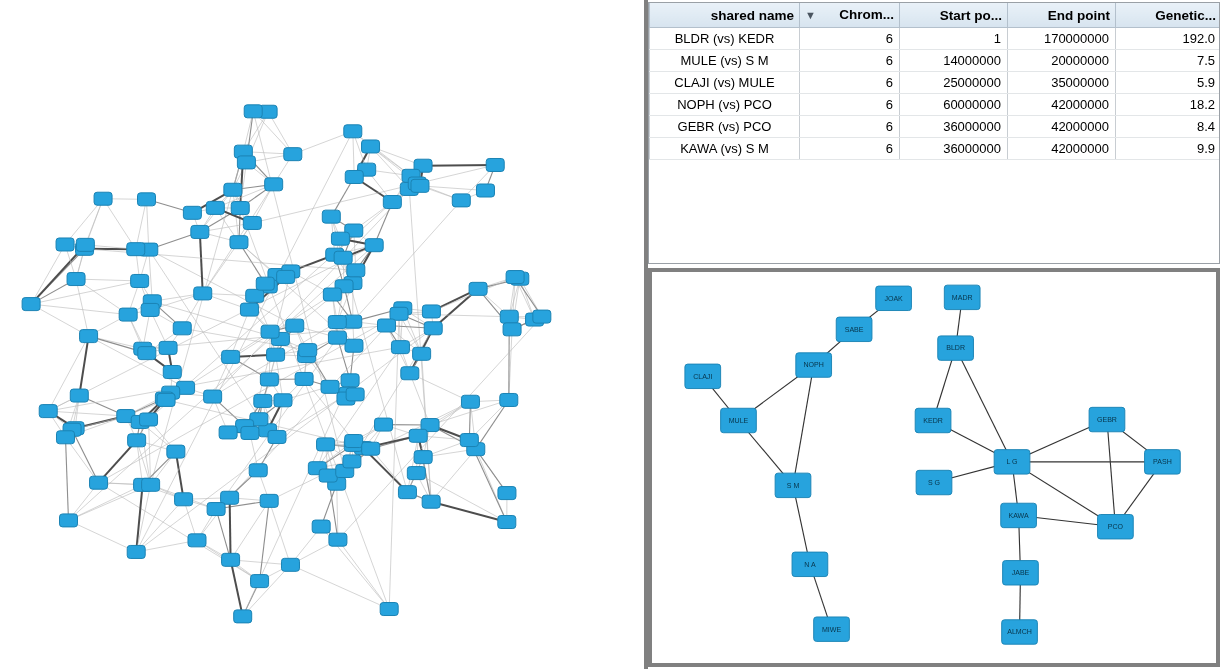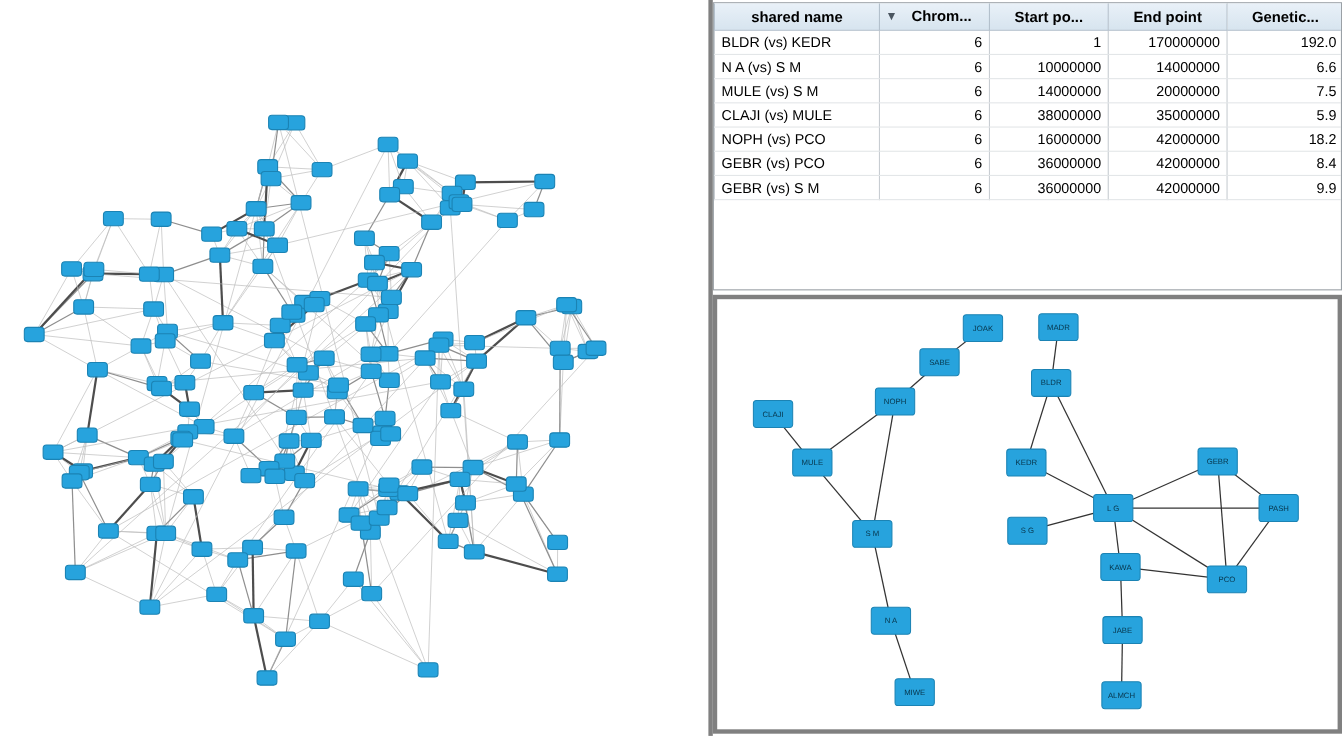--- a/index.html
+++ b/index.html
@@ -48,42 +48,42 @@
     table-layout: fixed;
   }
   table.data-table th {
     background: linear-gradient(to bottom, #e9f1f8 0%, #d7e4ef 100%);
     border: 1px solid #b3c0cc;
     border-top: none;
     font-weight: bold;
     font-size: 13.5px;
     height: 22px;
     padding: 1px 5px;
-    text-align: center;
+    text-align: right;
     white-space: nowrap;
     overflow: hidden;
   }
   table.data-table th .filter-ico {
     float: left;
     color: #4a5560;
     font-size: 11px;
     margin-right: 2px;
     line-height: 16px;
   }
   table.data-table td {
     border-left: 1px solid #c8cdd2;
     border-right: 1px solid #c8cdd2;
     border-bottom: 1px solid #e3e6e8;
     height: 21px;
     padding: 0 6px;
     white-space: nowrap;
     overflow: hidden;
     font-size: 13px;
   }
-  td.col-name { text-align: left; }
+  td.col-name { text-align: center; }
   td.col-num  { text-align: right; }
 
   
   col.c0 { width: 150px; }
   col.c1 { width: 100px; }
   col.c2 { width: 108px; }
   col.c3 { width: 108px; }
   col.c4 { width: 106px; }
 
   
@@ -1354,56 +1354,49 @@
       </thead>
       <tbody id="table-body">
           <tr>
             <td class="col-name">BLDR (vs) KEDR</td>
             <td class="col-num">6</td>
             <td class="col-num">1</td>
             <td class="col-num">170000000</td>
             <td class="col-num">192.0</td>
           </tr>
           <tr>
-            <td class="col-name">N A (vs) S M</td>
-            <td class="col-num">6</td>
-            <td class="col-num">10000000</td>
-            <td class="col-num">14000000</td>
-            <td class="col-num">6.6</td>
-          </tr>
-          <tr>
             <td class="col-name">MULE (vs) S M</td>
             <td class="col-num">6</td>
             <td class="col-num">14000000</td>
             <td class="col-num">20000000</td>
             <td class="col-num">7.5</td>
           </tr>
           <tr>
             <td class="col-name">CLAJI (vs) MULE</td>
             <td class="col-num">6</td>
-            <td class="col-num">38000000</td>
+            <td class="col-num">25000000</td>
             <td class="col-num">35000000</td>
             <td class="col-num">5.9</td>
           </tr>
           <tr>
             <td class="col-name">NOPH (vs) PCO</td>
             <td class="col-num">6</td>
-            <td class="col-num">16000000</td>
+            <td class="col-num">60000000</td>
             <td class="col-num">42000000</td>
             <td class="col-num">18.2</td>
           </tr>
           <tr>
             <td class="col-name">GEBR (vs) PCO</td>
             <td class="col-num">6</td>
             <td class="col-num">36000000</td>
             <td class="col-num">42000000</td>
             <td class="col-num">8.4</td>
           </tr>
           <tr>
-            <td class="col-name">GEBR (vs) S M</td>
+            <td class="col-name">KAWA (vs) S M</td>
             <td class="col-num">6</td>
             <td class="col-num">36000000</td>
             <td class="col-num">42000000</td>
             <td class="col-num">9.9</td>
           </tr>
         </tbody>
     </table>
   </div>
 
   <div id="network-small">

